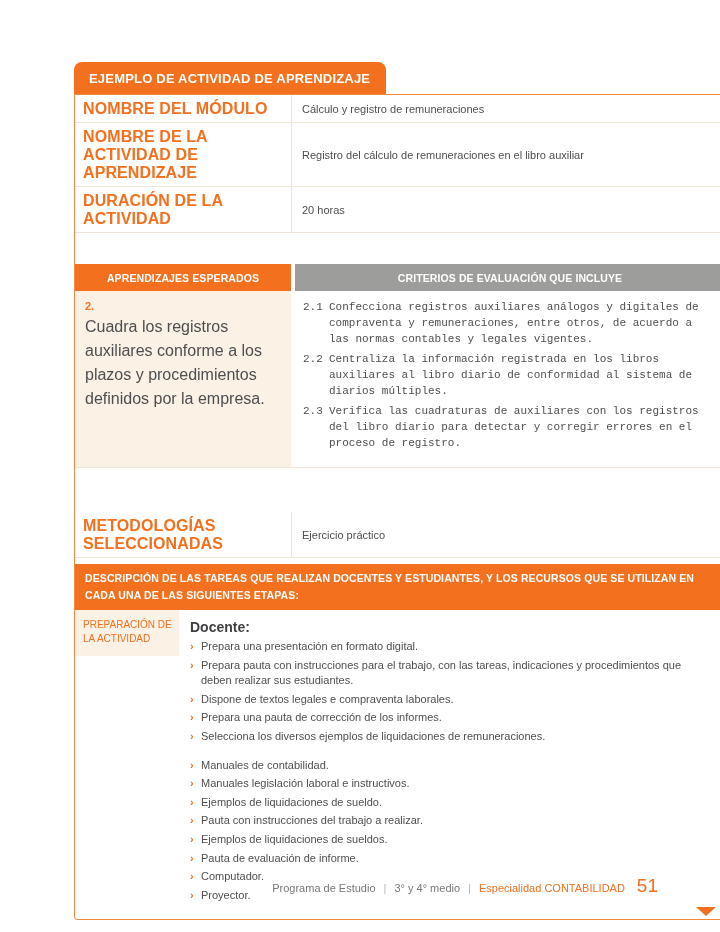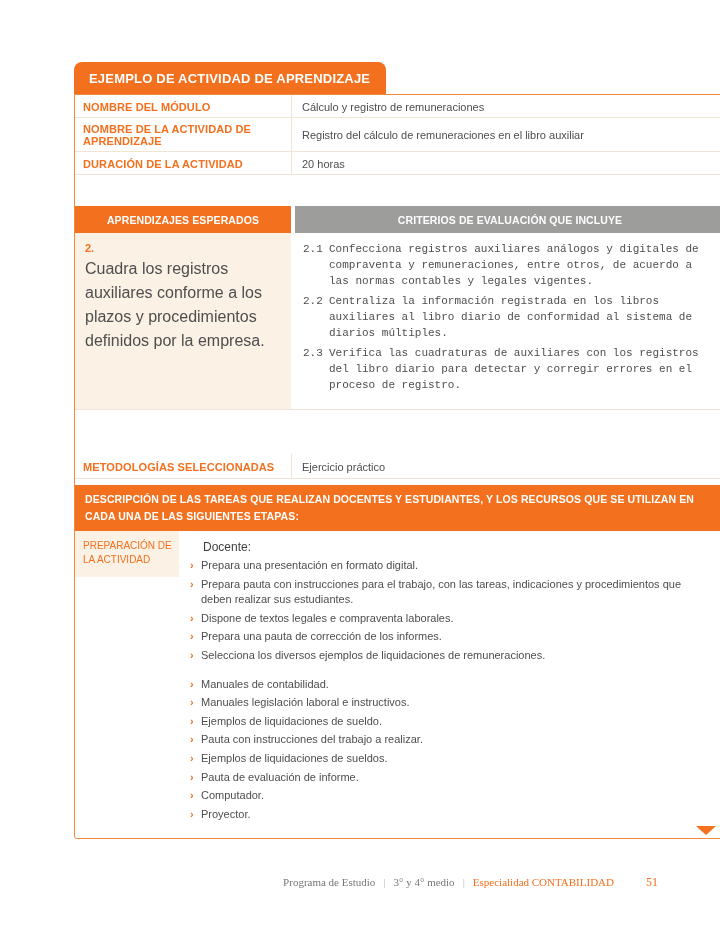--- a/index.html
+++ b/index.html
@@ -50,21 +50,21 @@
     overflow: hidden;
   }
 
   .info-row, .method-row {
     display: grid; grid-template-columns: 216px 1fr;
     border-bottom: 1px solid var(--sep);
     min-height: 23px; align-items: stretch;
   }
   .method-row { min-height: 25px; margin-top: 44px; }
   .cell-label {
-    color: var(--orange); font-size: 11px; font-weight: bold;
+    color: var(--orange); font-size: 16px; font-weight: bold;
     padding: 5px 8px 4px; letter-spacing: 0.1px;
     display: flex; align-items: center;
   }
   .cell-value {
     color: var(--ink); font-size: 11px;
     padding: 5px 10px 4px;
     border-left: 1px solid var(--sep);
     display: flex; align-items: center;
   }
 
@@ -99,45 +99,44 @@
   }
 
   .prep-row { display: grid; grid-template-columns: 104px 1fr; align-items: start; }
   .prep-label {
     background: var(--cream);
     color: var(--orange); font-weight: normal; font-size: 10px;
     line-height: 1.45;
     padding: 8px 6px 9px 8px;
   }
   .prep-content { padding: 7px 12px 12px 9px; position: relative; min-height: 264px; }
-  .list-heading { font-weight: normal; color: #3F3F41; font-size: 12px; margin: 2px 15px 4px; }
+  .list-heading { font-weight: bold; color: #3F3F41; font-size: 14px; margin: 2px 2px 4px; }
   ul.res-list { list-style: none; margin: 0; padding: 0; }
   ul.res-list li { display: flex; font-size: 11px; color: var(--ink); line-height: 1.42; margin-bottom: 3px; }
   .bullet { color: var(--orange); font-weight: bold; width: 13px; flex: none; padding-left: 2px; }
   .li-text { flex: 1; }
   .list-gap { height: 10px; }
 
   .down-arrow {
     position: absolute; right: 9px; bottom: 3px;
     width: 0; height: 0;
     border-left: 10px solid transparent;
     border-right: 10px solid transparent;
     border-top: 9px solid var(--orange);
   }
 
   .footer {
     position: absolute; top: 875px; right: 62px;
     font-size: 11px; color: var(--foot-gray);
     display: flex; align-items: baseline; gap: 8px;
     white-space: nowrap;
-    font-family: Liberation Serif, serif;
   }
   .footer .sep { color: #B9B9BB; }
   .footer .specialty { color: var(--orange); text-align: center; }
-  .footer .page-num { color: var(--orange); font-size: 12px; margin-left: 24px; }
+  .footer .page-num { color: var(--orange); font-size: 19px; margin-left: 4px; }
 </style>
 </head>
 <body>
 
 <div class="side-tab">2.</div>
 
 <div class="doc">
 
   <div class="title-tab">EJEMPLO DE ACTIVIDAD DE APRENDIZAJE</div>
 

